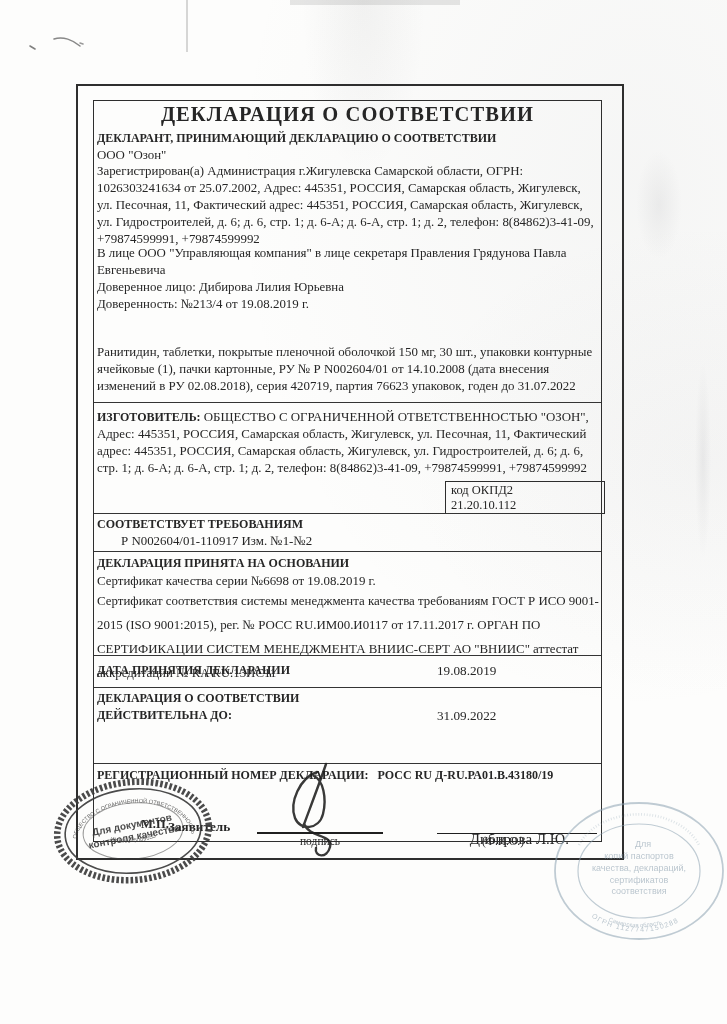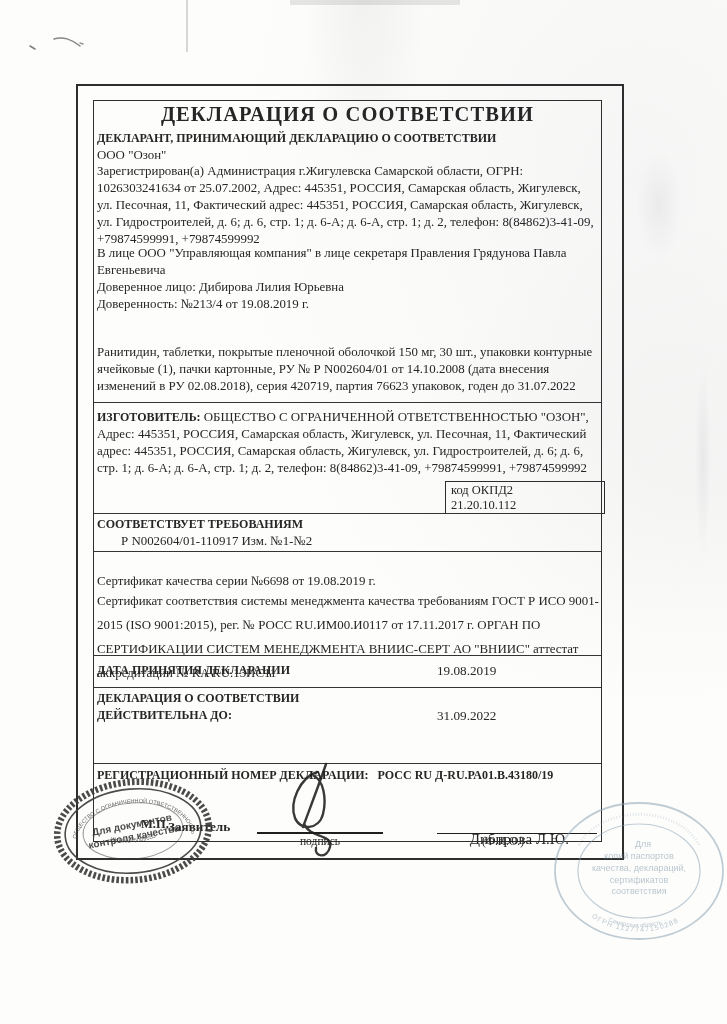--- a/index.html
+++ b/index.html
@@ -75,20 +75,21 @@
     <div>21.20.10.112</div>
   </div>
 
   <div class="abs divider" style="top:513px;"></div>
 
   <div class="abs block h-bold" style="top:517px;">СООТВЕТСТВУЕТ ТРЕБОВАНИЯМ</div>
   <div class="abs block body-text" style="top:533px;margin-left:24px;">Р N002604/01-110917 Изм. №1-№2</div>
 
   <div class="abs divider" style="top:551px;"></div>
 
+  <div class="abs block h-bold" style="top:556px;">ДЕКЛАРАЦИЯ ПРИНЯТА НА ОСНОВАНИИ</div>
   <div class="abs block body-text" style="top:573px;">Сертификат качества серии №6698 от 19.08.2019 г.</div>
   <div class="abs block body-text" style="top:589px;line-height:24px;">Сертификат соответствия системы менеджмента качества требованиям ГОСТ Р ИСО 9001-2015 (ISO 9001:2015), рег. № РОСС RU.ИМ00.И0117 от 17.11.2017 г. ОРГАН ПО СЕРТИФИКАЦИИ СИСТЕМ МЕНЕДЖМЕНТА ВНИИС-СЕРТ АО "ВНИИС" аттестат аккредитации № RA RU.13ИС11</div>
 
   <div class="abs divider" style="top:655px;"></div>
 
   <div class="abs block h-bold" style="top:663px;width:330px;">ДАТА ПРИНЯТИЯ ДЕКЛАРАЦИИ</div>
   <div class="abs date-col" style="top:663px;">19.08.2019</div>
 
   <div class="abs divider" style="top:687px;"></div>
 

